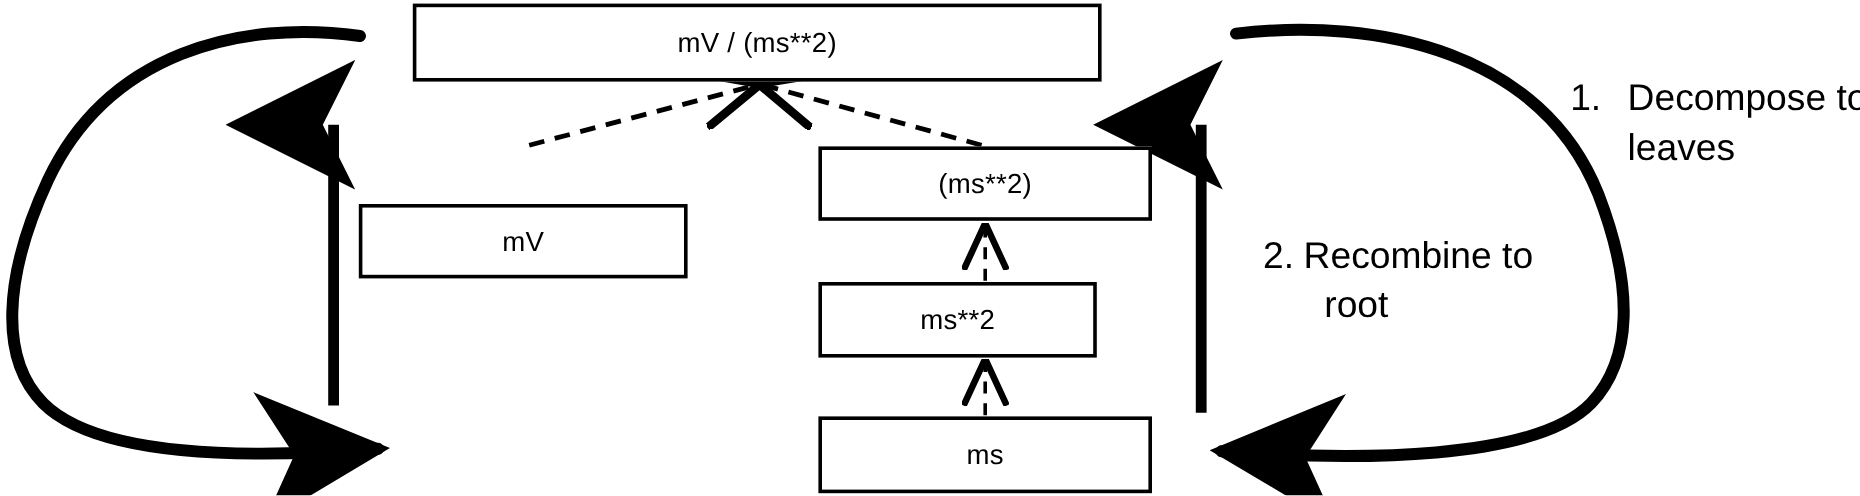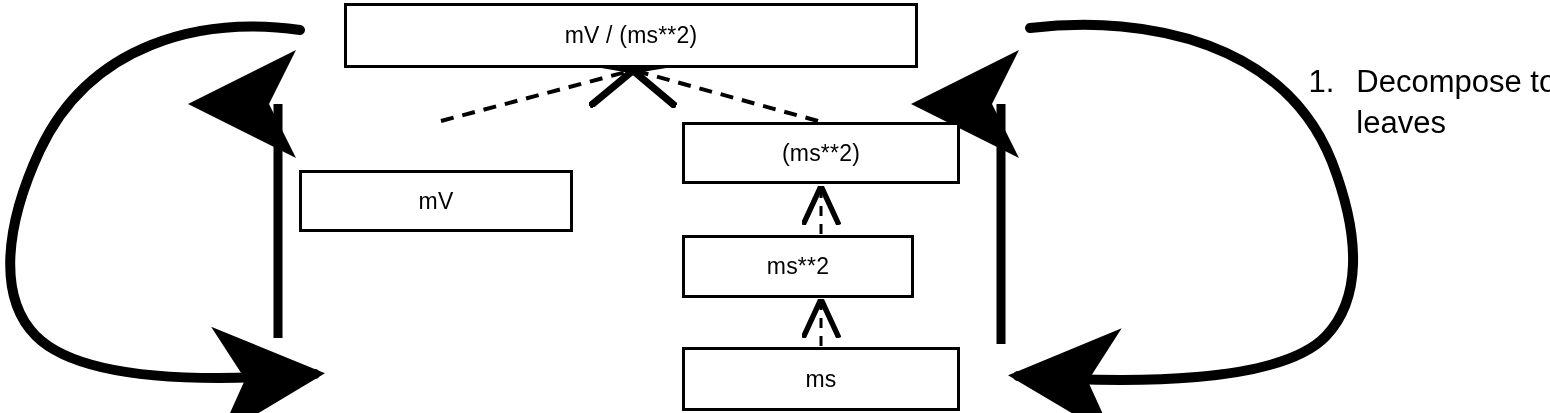--- a/index.html
+++ b/index.html
@@ -120,14 +120,18 @@
 
   <div class="node-box" style="left:682px; top:347px; width:278px; height:64px;">
     <span>ms</span>
   </div>
 
   <div class="side-label" style="left:1274px; top:20px;">
     <span>1.</span><span style="display:inline-block;width:22px;"></span><span style="display:inline-block;vertical-align:top;">Decompose to
 leaves</span>
   </div>
 
+  <div class="side-label" style="left:1018px; top:151px;">
+    <span>2.</span><span style="display:inline-block;width:8px;"></span><span style="display:inline-block;vertical-align:top;">Recombine to
+  root</span>
+  </div>
 
 </div>
 
 </body></html>

